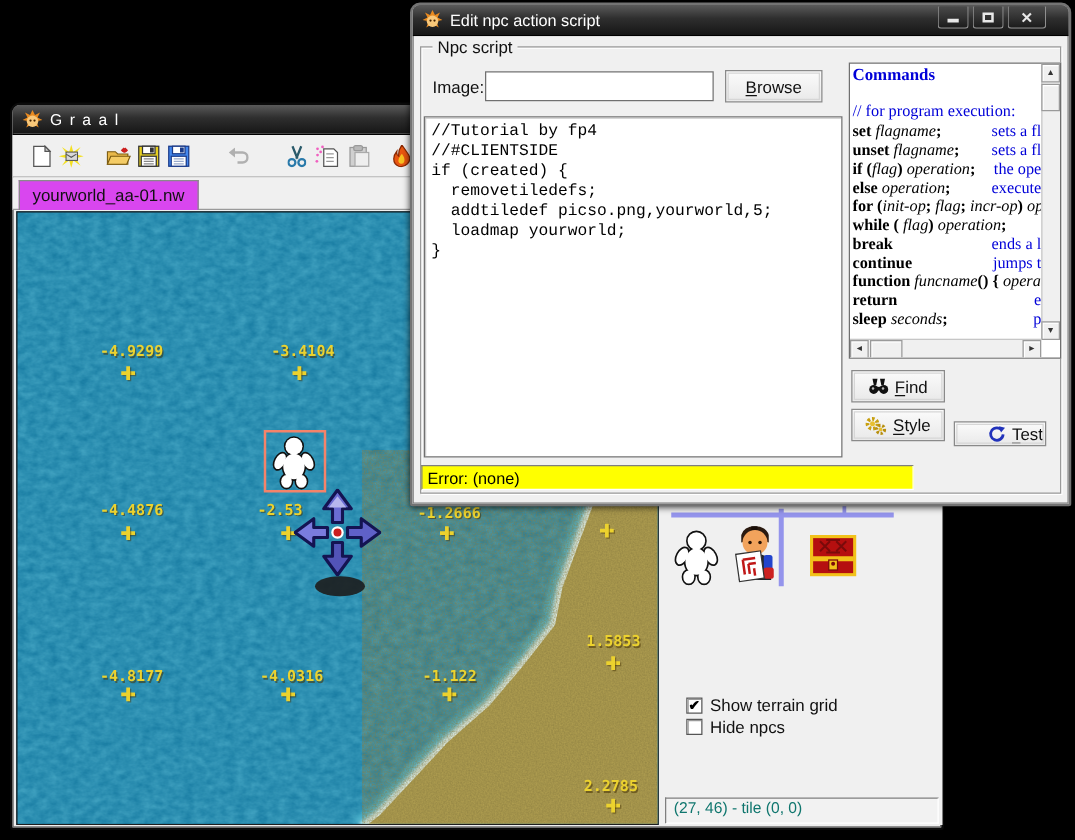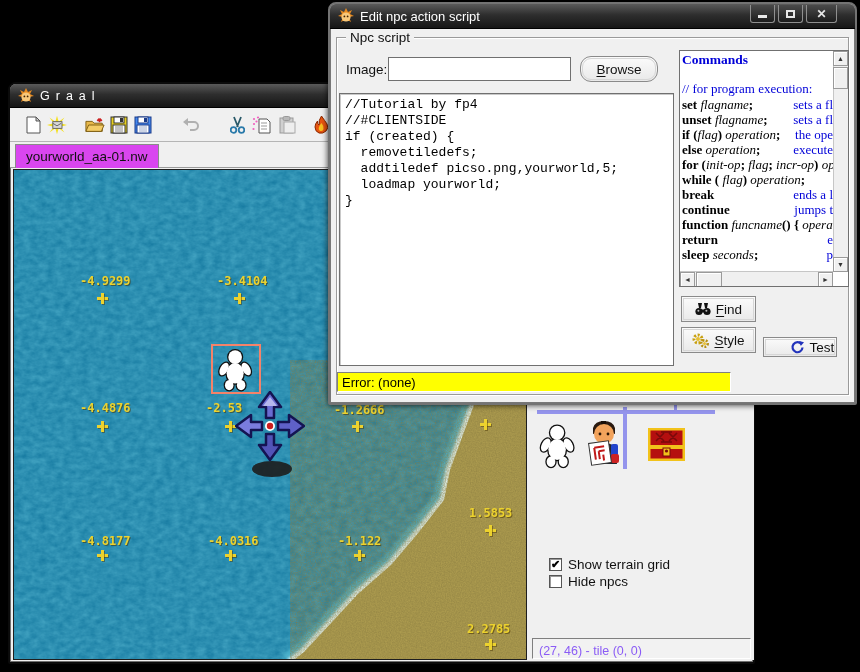--- a/index.html
+++ b/index.html
@@ -54,21 +54,21 @@
 
   
   #panel { left:519px; top:1px; width:225px; height:491px; background:#f0f0f0; position:absolute; }
   .blue-line { position:absolute; background:#9494ec; }
   .npc-tool { position:absolute; }
   .cb-row { position:absolute; display:flex; align-items:center; gap:6px; font-size:13.5px; color:#111; }
   .cb-box { width:13px; height:13px; background:#fff; border:1px solid #555;
     box-shadow:inset 1px 1px 0 #9a9a9a; display:flex; align-items:center; justify-content:center;
     font-size:11px; color:#000; font-weight:bold; }
   #panel-status { left:3px; top:469px; width:219px; height:21px; background:#f2f2f2;
-    font-size:12.5px; color:#8b5cf6; display:flex; align-items:flex-end; padding-left:6px; }
+    font-size:12.5px; color:#0f766e; display:flex; align-items:flex-start; padding-left:6px; }
 
   
   #dialog { left:328px; top:2px; width:529px; height:403px; z-index:50;
     background:#f0f0f0; border:2px solid #737373; border-radius:8px 8px 2px 2px;
     box-shadow:inset 0 0 0 1px #777, 0 0 6px rgba(0,0,0,.8); }
   #dlg-title { height:25px; border-radius:6px 6px 0 0; font-size:13px; position:relative; }
   .winbtns { position:absolute; top:1px; left:420px; display:flex; gap:3px; }
   .winbtn { width:25px; height:18px; background:linear-gradient(#4a4a4a,#1c1c1c);
     border:1px solid #8f8f8f; border-top:none; border-radius:0 0 3px 3px;
     display:flex; align-items:center; justify-content:center; }
@@ -77,21 +77,21 @@
   .glyph-max { width:9px; height:8px; border:2px solid #e8e8e8; }
   .glyph-x { color:#e8e8e8; font-size:12px; font-weight:bold; line-height:1; }
   #dlg-body { position:relative; height:374px; }
   #groupbox { left:6px; top:8px; width:513px; height:358px;
     border:1px solid #9a9a9a; box-shadow:1px 1px 0 #fff, inset 1px 1px 0 #fff; }
   #group-label { left:16px; top:1px; background:#f0f0f0; padding:0 4px; font-size:13.5px; color:#111; }
   #image-label { left:16px; top:33px; font-size:13.5px; color:#111; }
   #image-input { left:58px; top:28px; width:183px; height:24px; background:#fff;
     border:1px solid #707070; font-size:13px; padding:2px 4px;
     font-family:"Liberation Sans",sans-serif; }
-  #browse-btn { left:250px; top:27px; width:78px; height:26px;border-radius:11px; }
+  #browse-btn { left:250px; top:27px; width:78px; height:26px; }
   #script-box { left:9px; top:64px; width:335px; height:273px; background:#fff;
     border:1px solid #707070; box-shadow:inset 1px 1px 0 #c9c9c9;
     font:13px "Liberation Mono", monospace; color:#000; white-space:pre;
     padding:3px 5px; overflow:hidden; line-height:16px; }
   #commands { left:349px; top:21px; width:170px; height:237px; background:#fff;
     border:1px solid #707070; overflow:hidden; }
   #cmd-content { position:absolute; left:2px; top:1px; width:151px; height:219px;
     overflow:hidden; font-family:"Liberation Serif", serif; font-size:13px; color:#000; }
   #cmd-header { color:#0000d8; font-weight:bold; font-size:13.5px; }
   #cmd-intro { color:#0000d8; margin-top:13px; }

